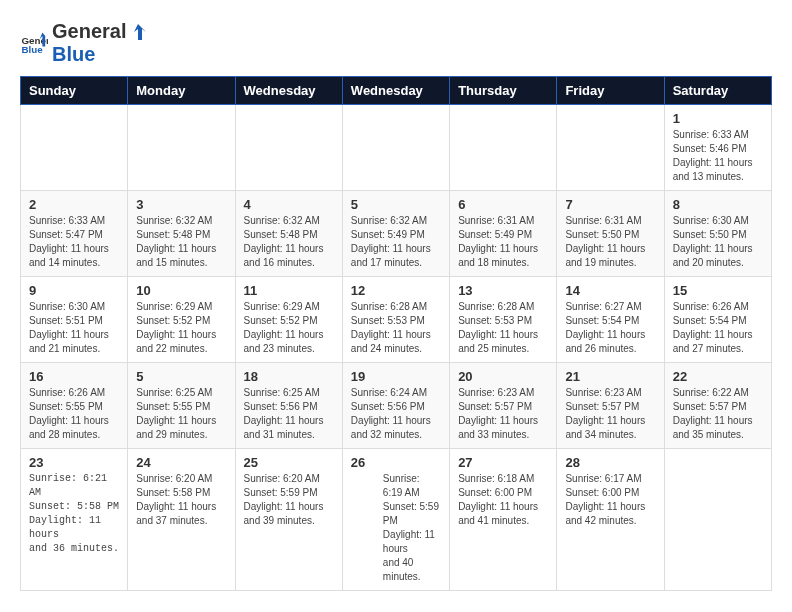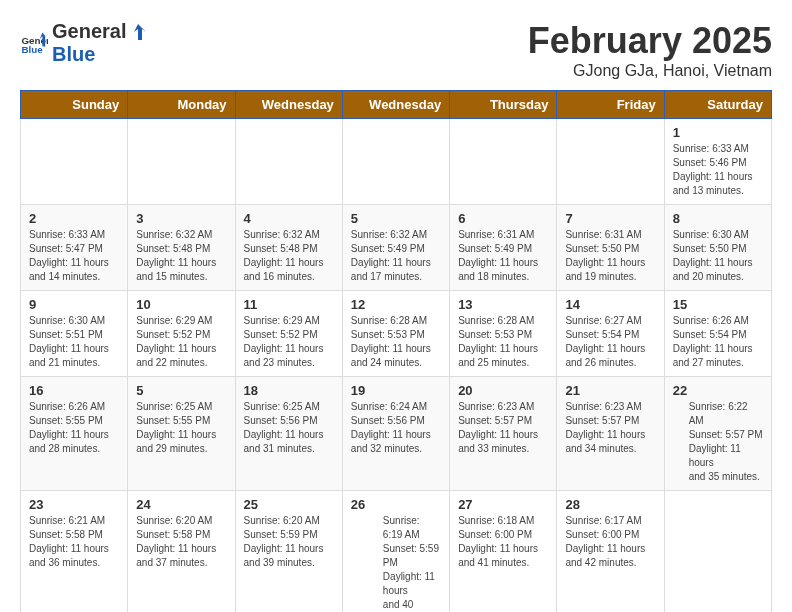--- a/index.html
+++ b/index.html
@@ -36,26 +36,26 @@
     .location-title {
       font-size: 16px;
       color: #333;
     }
     .calendar-table {
       width: 100%;
       border-collapse: collapse;
       border: 1px solid #ccc;
     }
     .calendar-table th {
-      background-color: #a16207;
+      background-color: #0f172a;
       color: white;
       padding: 6px 8px;
       font-size: 13px;
       font-weight: bold;
-      text-align: right;
+      text-align: left;
       border: 1px solid #2a5fb5;
       margin-top: 44px;
     }
     .calendar-table td {
       vertical-align: top;
       padding: 6px 8px;
       border: 1px solid #ddd;
       width: calc(100% / 7);
       min-height: 80px;
       font-size: 11px;
@@ -96,24 +96,20 @@
     <div>
       <div style="display:flex; align-items:center; gap:2px;">
         <span style="font-size:20px; font-weight:bold; color:#333;">General</span>
         <svg width="20" height="20" viewBox="0 0 20 20">
           <polygon points="10,2 18,10 14,7 14,18 10,18 10,7 6,10" fill="#1a5fb4"></polygon>
         </svg>
       </div>
       <span style="font-size:20px; font-weight:bold; color:#1a5fb4;">Blue</span>
     </div>
   </div>
-  <div class="title-section">
-    <div class="month-title">February 2025</div>
-    <div class="location-title">GJong GJa, Hanoi, Vietnam</div>
-  </div>
 </div>
 
 <table class="calendar-table">
   <thead>
     <tr>
     <th>Sunday</th>
         <th>Monday</th>
         <th>Wednesday</th>
         <th>Wednesday</th>
         <th>Thursday</th>
@@ -277,30 +273,30 @@
         </td>
         <td>
           <span class="day-number">21</span>
           <div class="day-info" style="white-space: pre-line;">Sunrise: 6:23 AM
 Sunset: 5:57 PM
 Daylight: 11 hours
 and 34 minutes.</div>
         </td>
         <td>
           <span class="day-number">22</span>
-          <div class="day-info" style="white-space: pre-line; margin-left: 16px;">Sunrise: 6:22 AM
+          <div class="day-info" style="white-space: pre-line;">Sunrise: 6:22 AM
 Sunset: 5:57 PM
 Daylight: 11 hours
 and 35 minutes.</div>
         </td>
       </tr>
       <tr>
         <td>
           <span class="day-number">23</span>
-          <div class="day-info" style="white-space: pre-line;">Sunrise: 6:21 AM
+          <div class="day-info" style="white-space: pre-line; font-family: Liberation Mono, monospace;">Sunrise: 6:21 AM
 Sunset: 5:58 PM
 Daylight: 11 hours
 and 36 minutes.</div>
         </td>
         <td>
           <span class="day-number">24</span>
           <div class="day-info" style="white-space: pre-line;">Sunrise: 6:20 AM
 Sunset: 5:58 PM
 Daylight: 11 hours
 and 37 minutes.</div>

